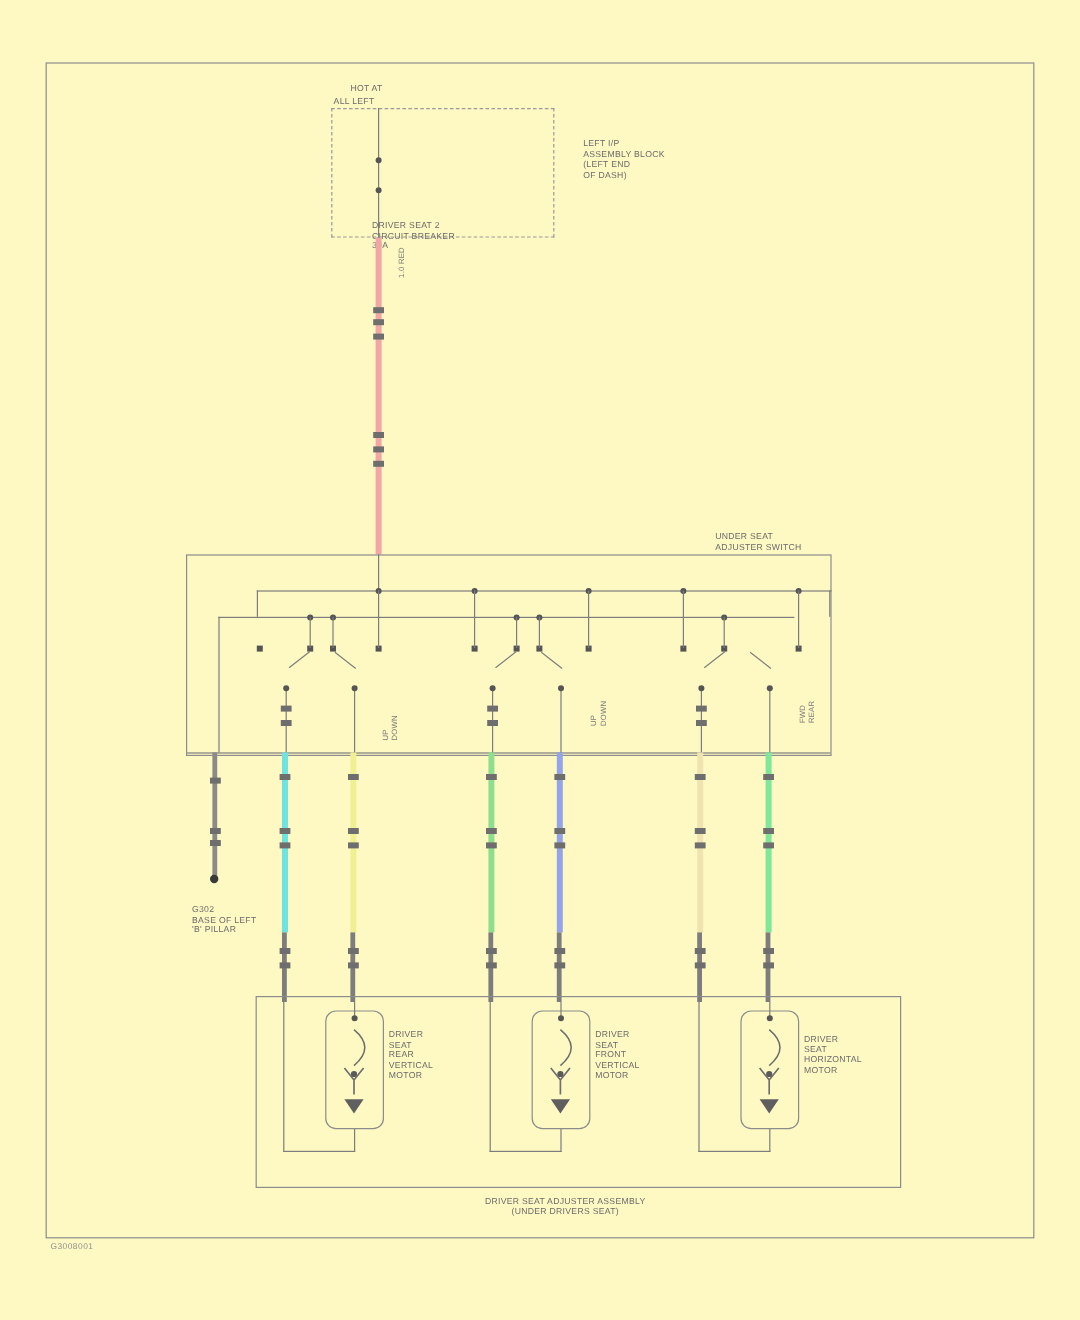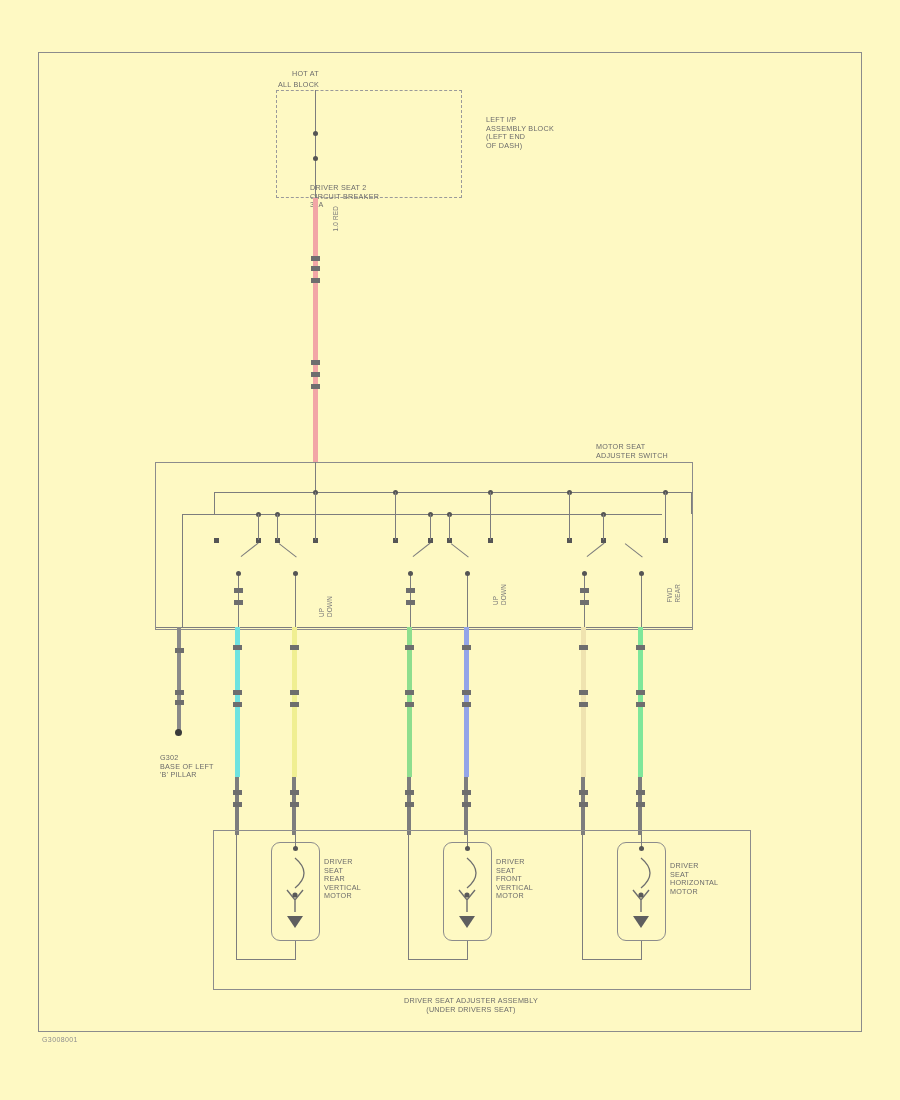--- a/index.html
+++ b/index.html
@@ -25,21 +25,21 @@
 </head>
 <body>
 
 <div id="stage">
 
   <div class="frame"></div>
 
   <div class="dash" style="left:276px;top:90px;width:186px;height:108px;"></div>
 
   <div class="lbl" style="left:292px;top:70px;">HOT AT</div>
-  <div class="lbl" style="left:278px;top:81px;">ALL BLOCK</div>
+  <div class="lbl" style="left:278px;top:81px;">ALL LEFT</div>
 
   <div class="lbl" style="left:486px;top:116px;">LEFT I/P
 ASSEMBLY BLOCK
 (LEFT END
 OF DASH)</div>
   <div class="lbl" style="left:310px;top:136px;margin-top:48px;">DRIVER SEAT 2
 CIRCUIT BREAKER
 30A</div>
 
   <div class="line" style="left:315px;top:90px;width:1.4px;height:110px;"></div>
@@ -49,21 +49,21 @@
   <div class="wire" style="left:313px;top:198px;width:5px;height:264px;background:#f2a6a6;"></div>
   <div class="conn" style="left:311px;top:256px;"></div>
   <div class="conn" style="left:311px;top:266px;"></div>
   <div class="conn" style="left:311px;top:278px;"></div>
   <div class="conn" style="left:311px;top:360px;"></div>
   <div class="conn" style="left:311px;top:372px;"></div>
   <div class="conn" style="left:311px;top:384px;"></div>
   <div class="vlbl" style="left:332px;top:206px;">1.0 RED</div>
 
   <div class="box" style="left:155px;top:462px;width:538px;height:168px;"></div>
-  <div class="lbl" style="left:596px;top:443px;">MOTOR SEAT
+  <div class="lbl" style="left:596px;top:443px;">UNDER SEAT
 ADJUSTER SWITCH</div>
 
   <div class="line" style="left:214px;top:492px;width:479px;height:1.4px;"></div>
   <div class="line" style="left:214px;top:492px;width:1.4px;height:22px;"></div>
   <div class="line" style="left:691px;top:492px;width:1.4px;height:22px;"></div>
 
   <div class="line" style="left:182px;top:514px;width:480px;height:1.4px;"></div>
   <div class="line" style="left:182px;top:514px;width:1.4px;height:113px;"></div>
 
   <div class="line" style="left:156px;top:627px;width:536px;height:1.4px;"></div>

